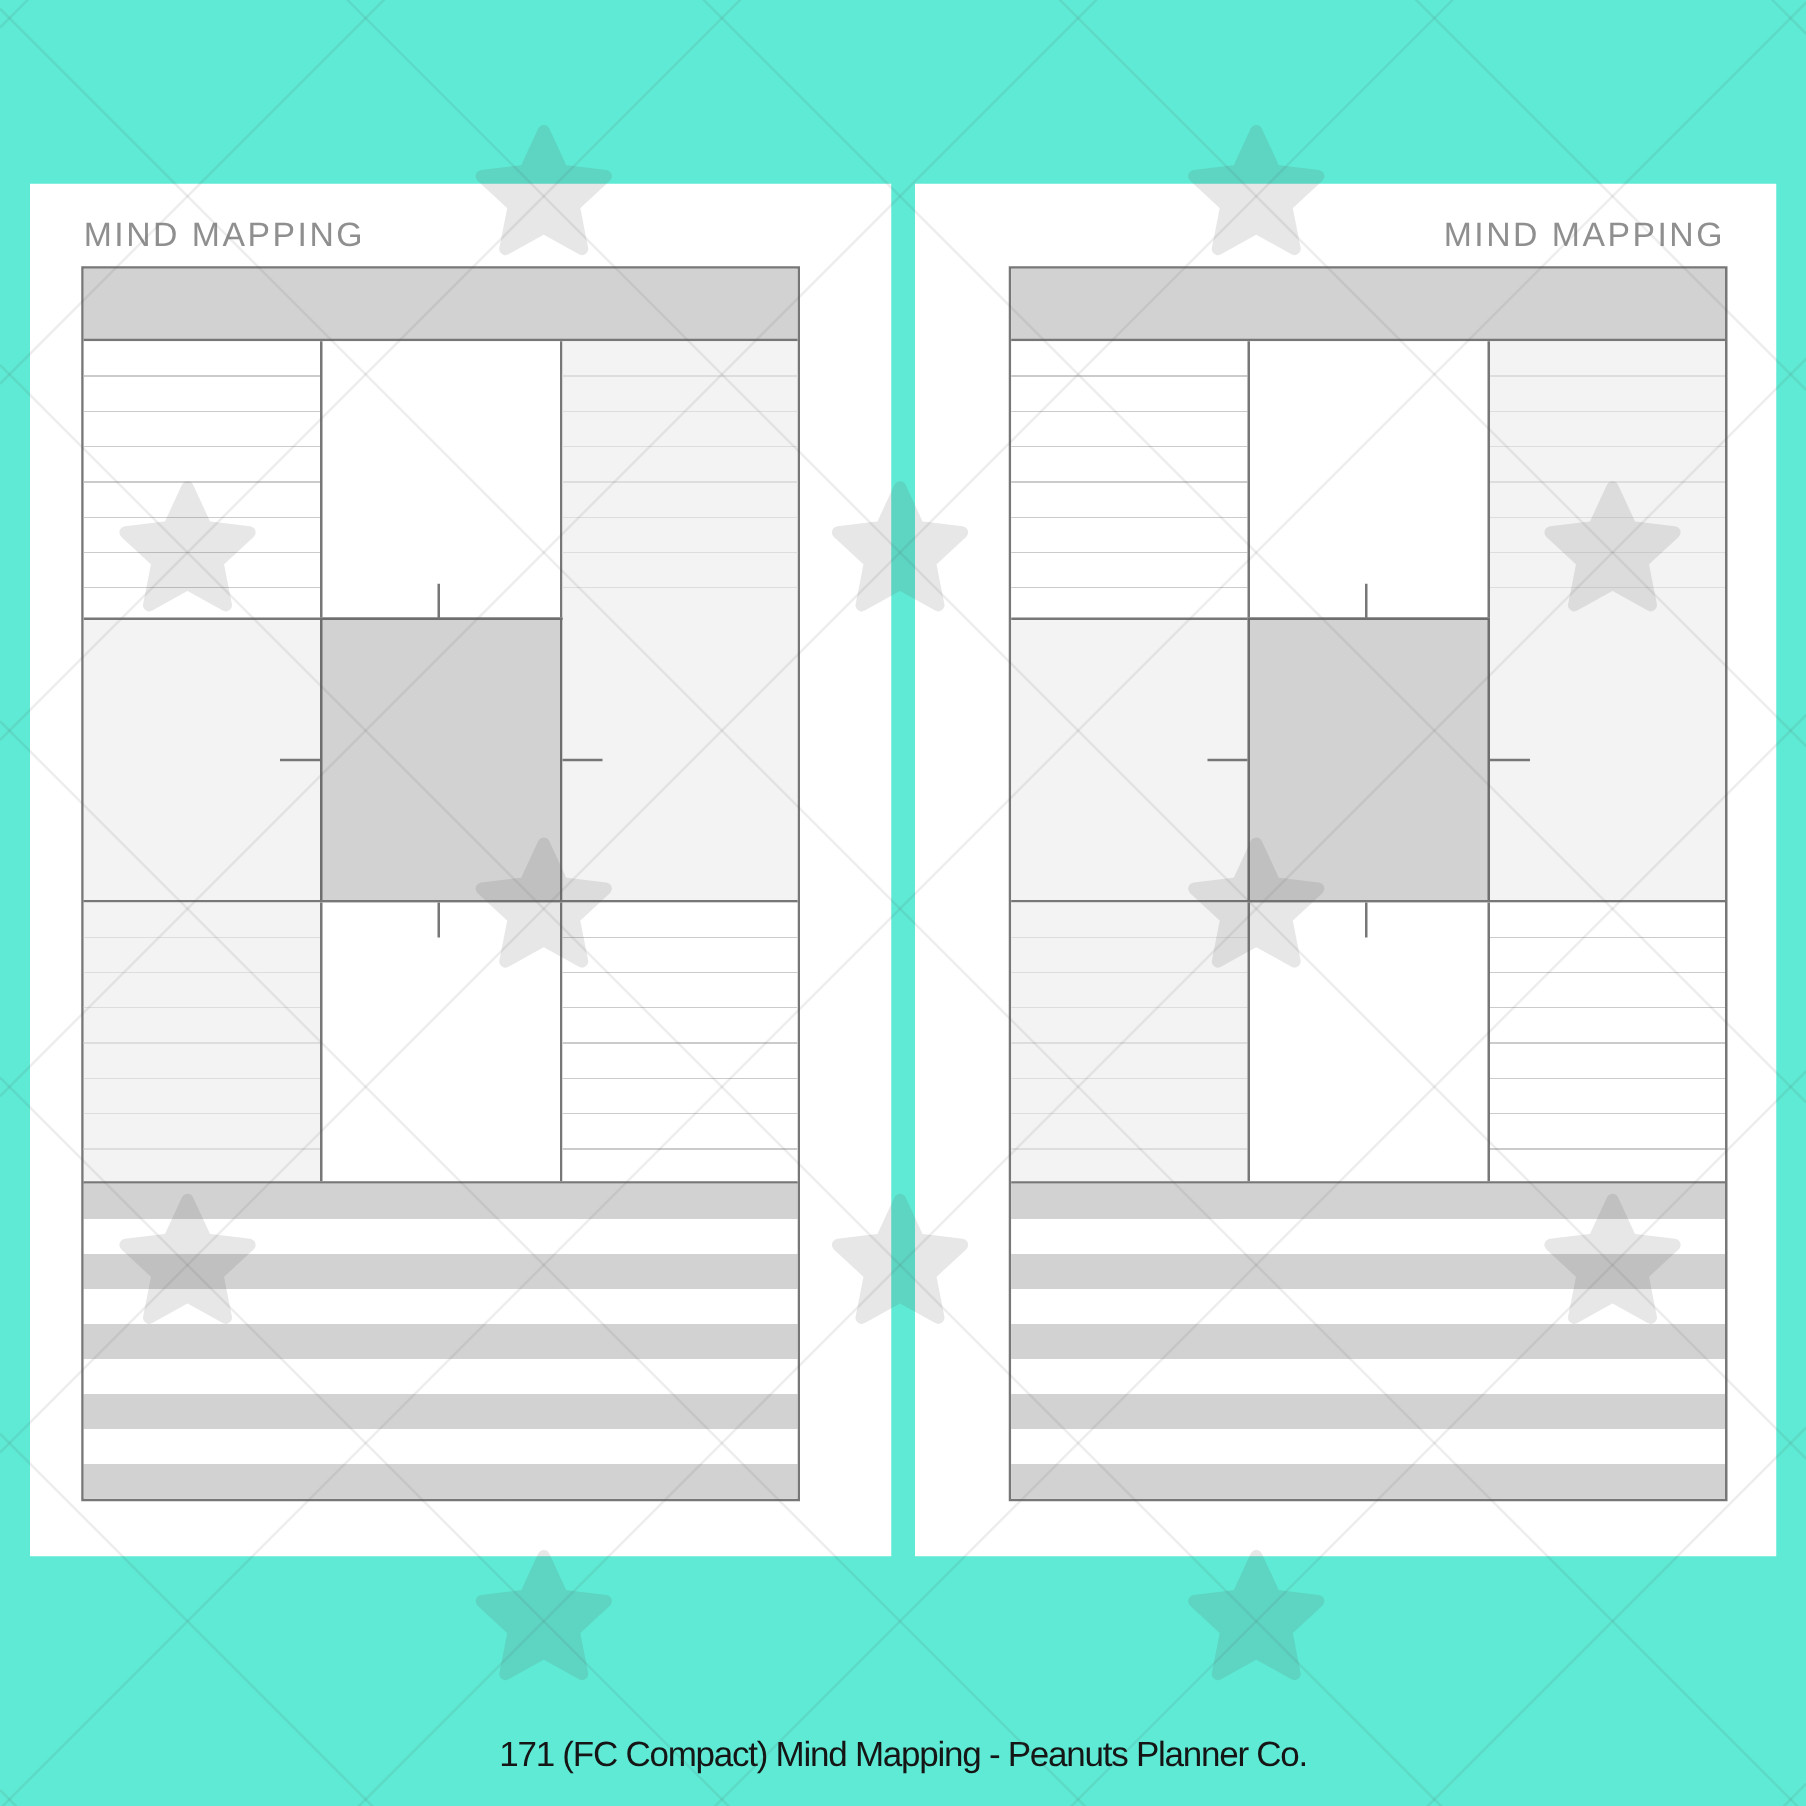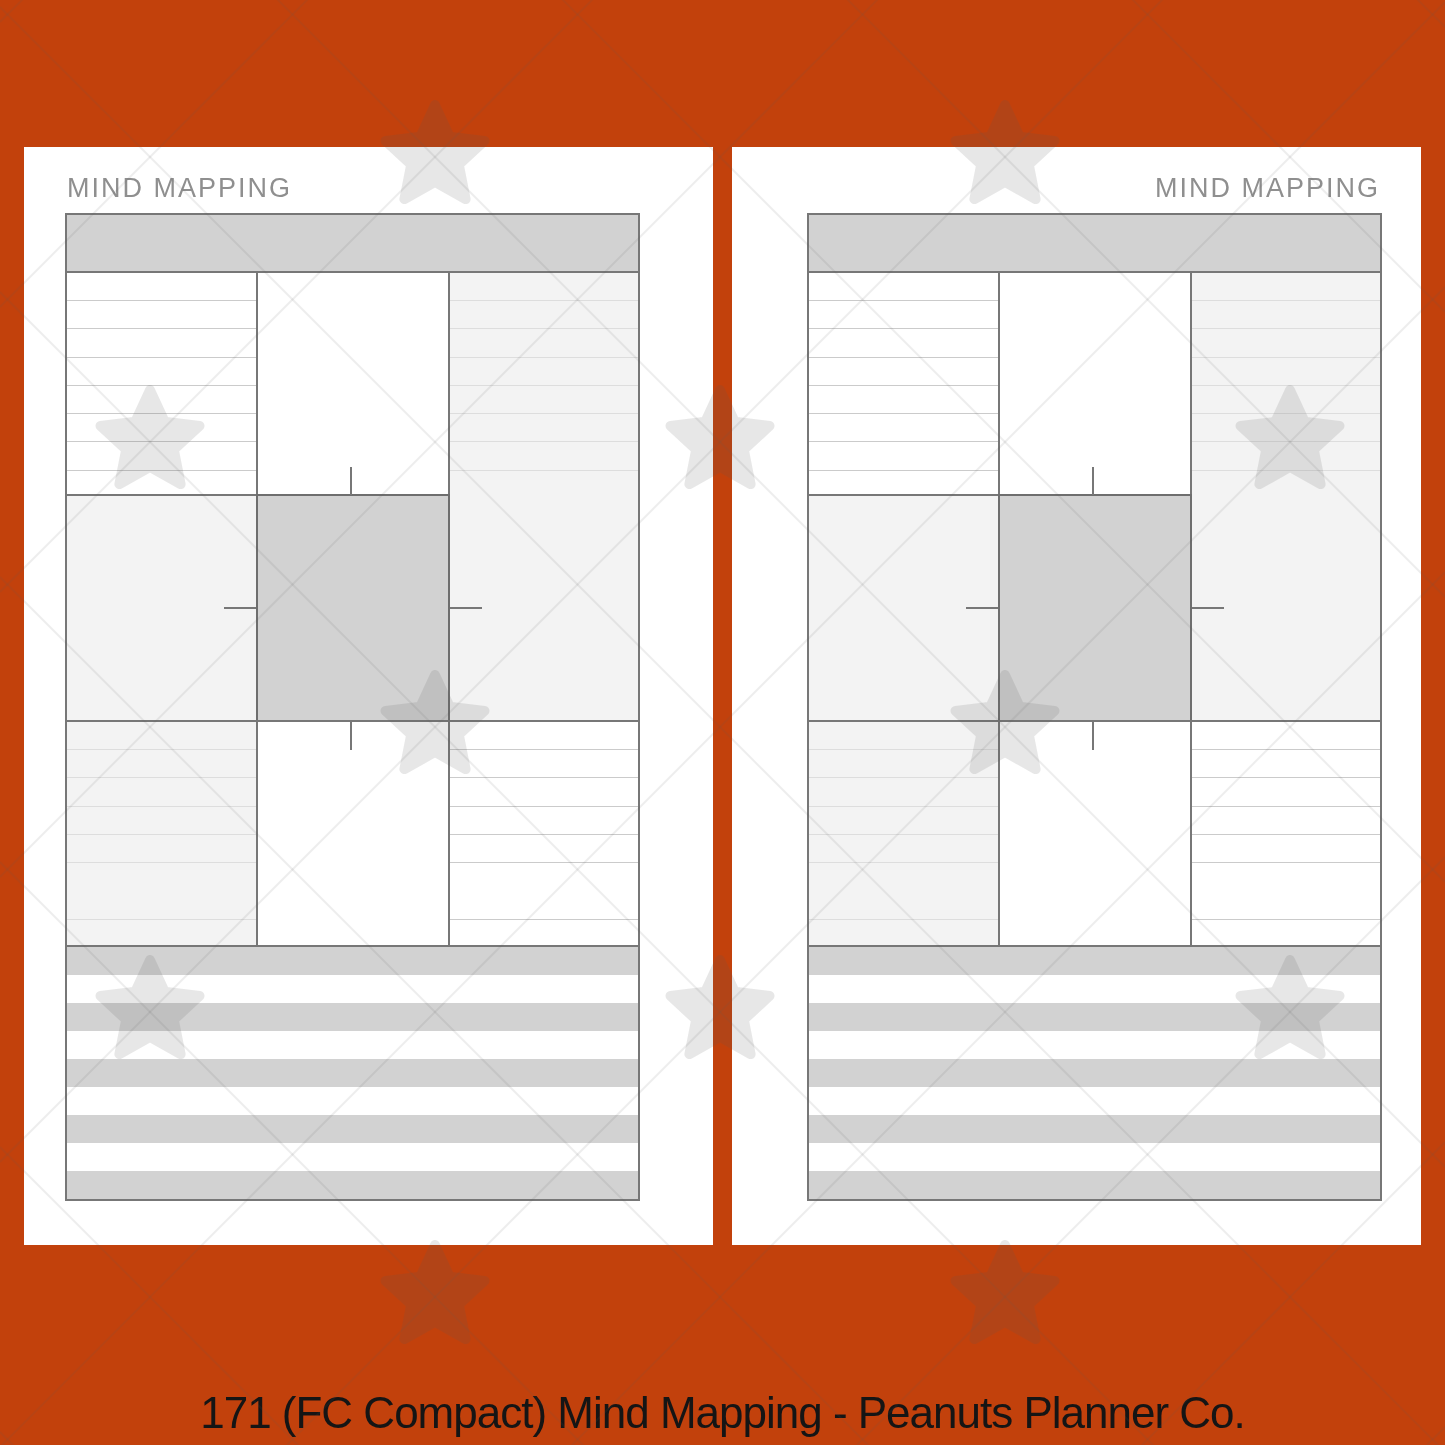--- a/index.html
+++ b/index.html
@@ -1,18 +1,18 @@
 <!DOCTYPE html>
 <html><head>
 <meta charset="utf-8">
 <style>
   html,body{margin:0;padding:0;background:#fff;}
   .canvas{
     position:relative;width:1445px;height:1445px;overflow:hidden;
-    background:#c2410c;font-family:"Liberation Sans",sans-serif;
+    background:#5eead4;font-family:"Liberation Sans",sans-serif;
   }
   .page{
     position:absolute;top:147px;width:689px;height:1098px;background:#ffffff;
   }
   .page-l{left:24px;}
   .page-r{left:732px;}
   .page-title{
     position:absolute;top:26px;font-size:27px;font-weight:300;
     letter-spacing:2px;color:#8f8f8f;white-space:nowrap;
   }
@@ -70,21 +70,21 @@
   }
   .watermark{
     position:absolute;left:0;top:0;width:1445px;height:1445px;
     pointer-events:none;z-index:50;
   }
   .wm-line{stroke:#5a5a5a;stroke-width:2;opacity:0.10;}
   .wm-star{fill:#5a5a5a;stroke:#5a5a5a;stroke-width:10;
     stroke-linejoin:round;opacity:0.14;}
   .caption{
     position:absolute;left:0;top:1388px;width:1445px;text-align:center;
-    font-size:44px;letter-spacing:-1px;color:#151515;z-index:10;
+    font-size:28px;letter-spacing:-1px;color:#151515;z-index:10;
   }
 </style>
 </head>
 <body>
 
 <div class="canvas">
 
   <div class="page page-l">
     <div class="page-title">MIND MAPPING</div>
     <div class="grid">

